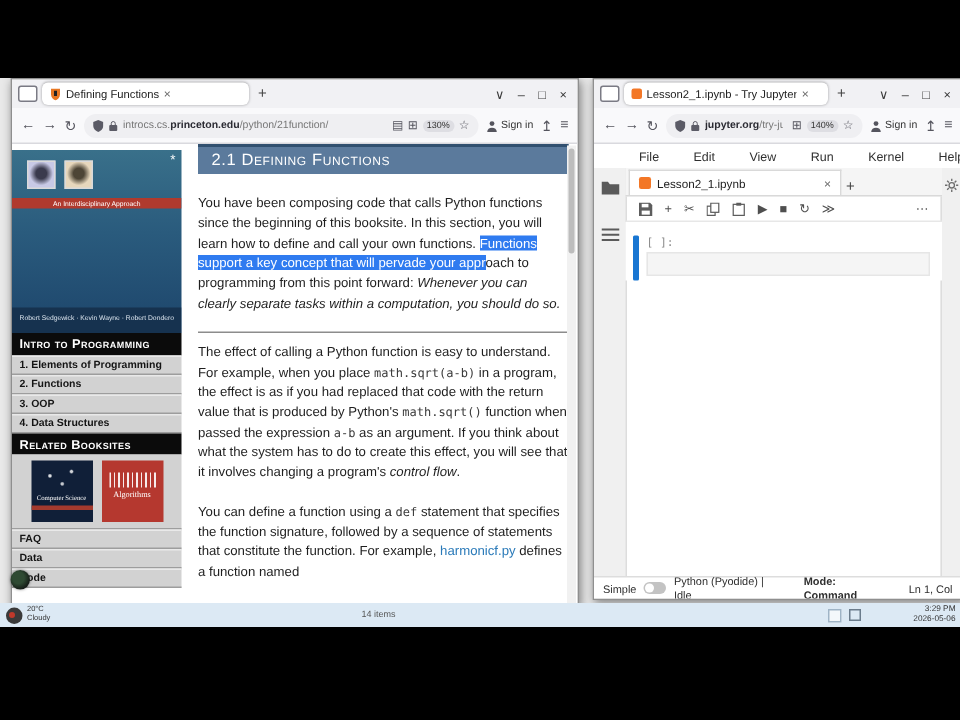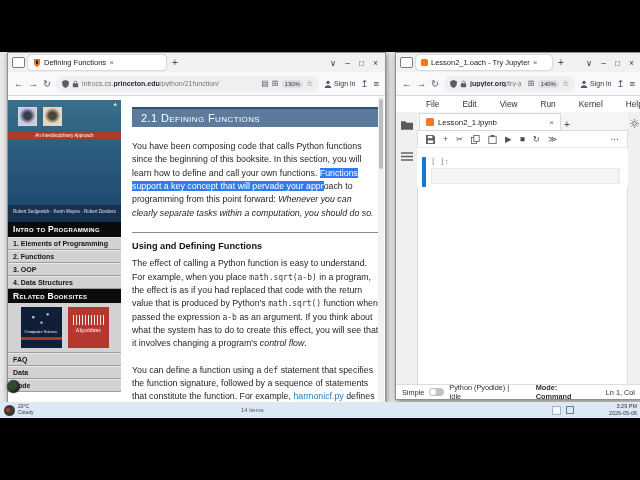--- a/index.html
+++ b/index.html
@@ -49,21 +49,21 @@
     background-image:radial-gradient(circle at 30% 25%,rgba(255,255,255,.85) 0 .7px,transparent 1.6px),
                      radial-gradient(circle at 65% 18%,rgba(255,255,255,.8) 0 .7px,transparent 1.6px),
                      radial-gradient(circle at 50% 38%,rgba(255,255,255,.75) 0 .7px,transparent 1.6px);}
   .mini-cs .lbl{position:absolute;left:0;right:0;top:22px;color:#fff;font-size:4.5px;text-align:center;}
   .mini-cs .rband{position:absolute;left:0;right:0;top:30px;height:3px;background:#a33a2e;}
   .mini-alg{background:#b5382f;}
   .mini-alg .bars{position:absolute;left:5px;right:5px;top:8px;height:10px;
     background:repeating-linear-gradient(90deg,rgba(255,255,255,.9) 0 1px,transparent 1px 3px);}
   .mini-alg .lbl{position:absolute;left:0;right:0;top:20px;color:#fff;font-size:5.5px;text-align:center;}
   .pmain{position:absolute;left:124px;top:0;width:247px;}
-  .pghead{margin-top:11px;background:#5b7a9c;border-top:2px solid #31506f;color:#fff;
+  .pghead{background:#5b7a9c;border-top:2px solid #31506f;color:#fff;
           font-variant:small-caps;font-size:11px;letter-spacing:.4px;padding:3px 9px;}
   .para{font-size:8.8px;line-height:1.52;color:#1f1f1f;margin-top:13px;}
   .seg-hl{background:#2f7bf0;color:#fff;}
   .seg-i{font-style:italic;}
   .seg-c{font-family:"DejaVu Sans Mono",monospace;font-size:8px;color:#3a3a3a;}
   .seg-a{color:#2a7ab9;}
   .rule{border:none;border-top:1px solid #8c8c8c;margin:12px 0 0;}
   .subhead{font-size:9.2px;font-weight:bold;color:#111;margin-top:8px;}
 
   
@@ -193,37 +193,36 @@
         <div class="sitem">FAQ</div>
         <div class="sitem">Data</div>
         <div class="sitem">Code</div>
 
       </div>
 
       <div class="pmain">
         <div class="pghead">2.1 Defining Functions</div>
         <p class="para"><span>You have been composing code that calls Python functions since the beginning of this booksite. In this section, you will learn how to define and call your own functions. </span><span class="seg-hl">Functions support a key concept that will pervade your appr</span><span>oach to programming from this point forward: </span><span class="seg-i">Whenever you can clearly separate tasks within a computation, you should do so.</span></p>
         <hr class="rule">
-        <div class="subhead">Using and Defining Functions</div>
         <p class="para" style="margin-top:6px;"><span>The effect of calling a Python function is easy to understand. For example, when you place </span><span class="seg-c">math.sqrt(a-b)</span><span> in a program, the effect is as if you had replaced that code with the return value that is produced by Python's </span><span class="seg-c">math.sqrt()</span><span> function when passed the expression </span><span class="seg-c">a-b</span><span> as an argument. If you think about what the system has to do to create this effect, you will see that it involves changing a program's </span><span class="seg-i">control flow</span><span>.</span></p>
         <p class="para"><span>You can define a function using a </span><span class="seg-c">def</span><span> statement that specifies the function signature, followed by a sequence of statements that constitute the function. For example, </span><span class="seg-a">harmonicf.py</span><span> defines a function named </span></p>
       </div>
 
       <div class="v-scroll">
           <span class="v-thumb"></span>
         </div>
     </div>
   </div>
 
   <div class="fwin" style="left:395px;top:52px;width:245px;height:346px;">
     <div class="tabstrip">
       <span class="ffview"></span>
       <div class="tab" style="width:126px;">
         <span class="nbicon" style="width:7px;height:7px;"></span>
-        <span class="ttl">Lesson2_1.oach - Try Jupyter</span>
+        <span class="ttl">Lesson2_1.ipynb - Try Jupyter</span>
         <span class="tclose">×</span>
       </div>
       <span class="newtab">+</span>
       <div class="winctl">
         <span>∨</span>
         <span>–</span>
         <span>□</span>
         <span>×</span>
       </div>
     </div>

